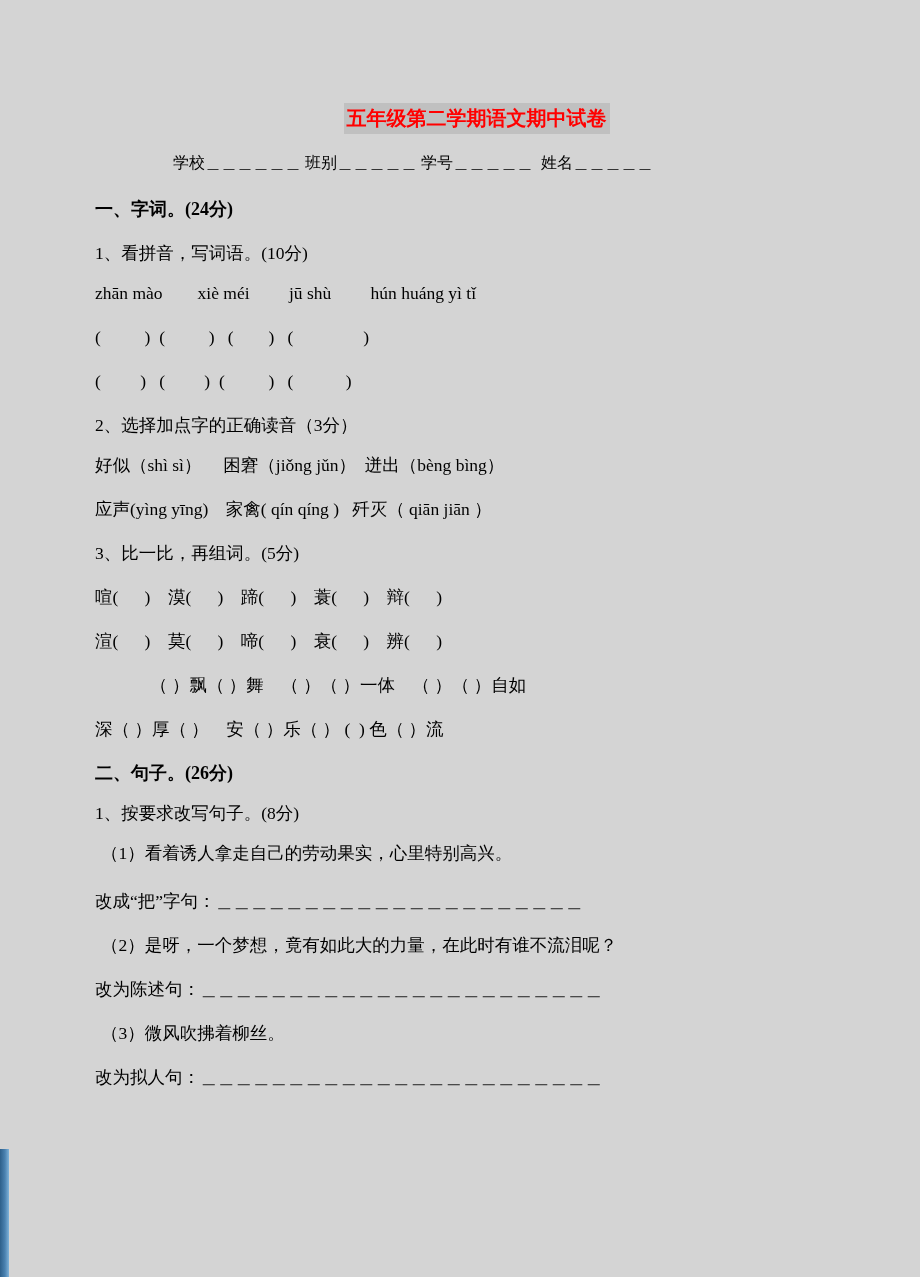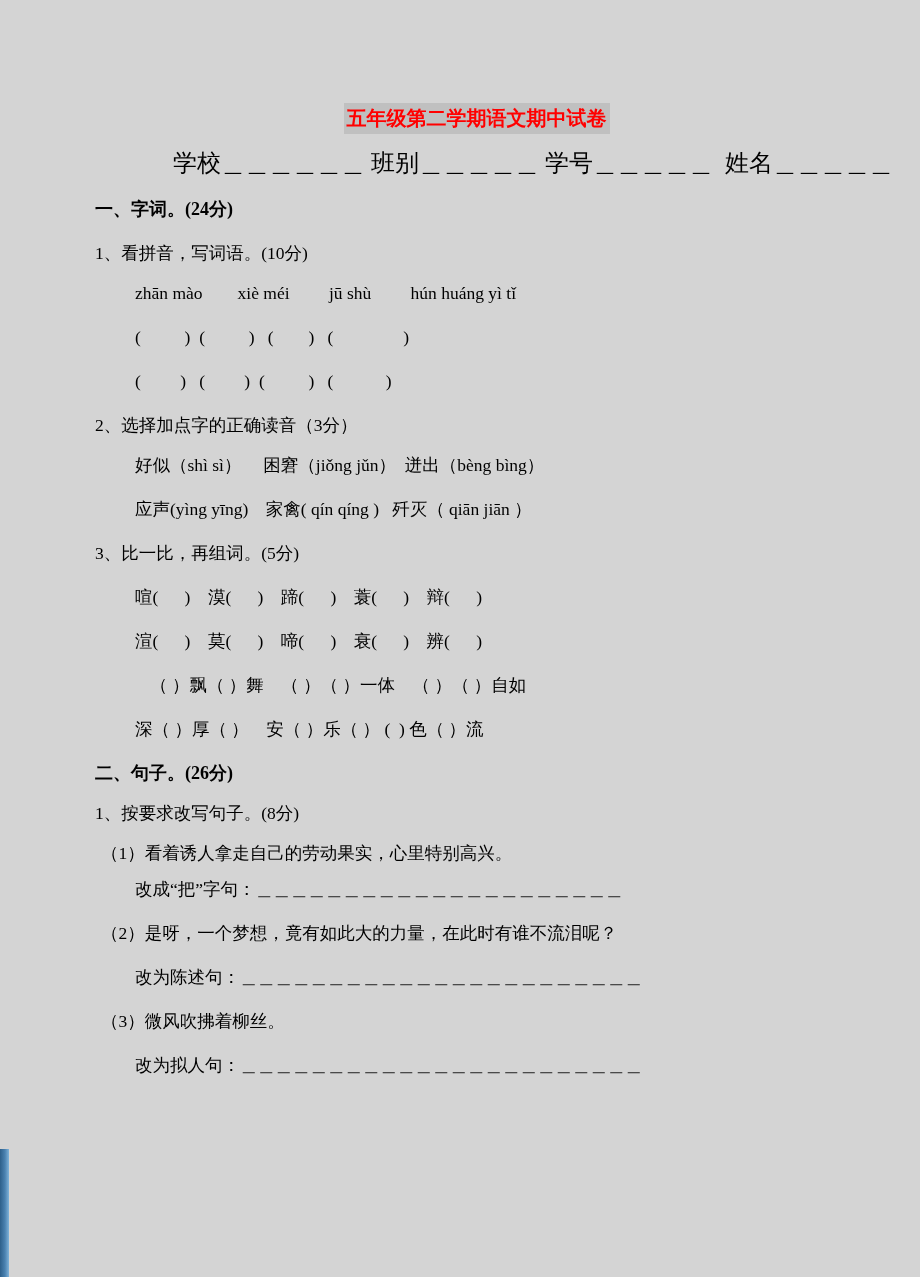--- a/index.html
+++ b/index.html
@@ -33,34 +33,34 @@
   }
   .title-text {
     display: inline-block;
     font-size: 20px;
     font-weight: bold;
     color: var(--title-red, #ff0000);
     background: var(--title-highlight, #c0c0c0);
     padding: 2px 3px;
   }
   .info-line {
-    font-size: 24px;
+    font-size: 16px;
     line-height: 26px;
     margin: 0 0 22px 78px;
     white-space: pre;
   }
   .sec-heading {
     font-weight: bold;
     font-size: 18px;
   }
-  .ind1 { margin-left: 40px; }
+  .ind1 { }
   .ind2 { margin-left: 55px; }
   .ind-item { margin-left: 6px; }
   .gap-lg { margin-bottom: 22px; }
-  .gap-xl { margin-bottom: 14px; }
+  .gap-xl { margin-bottom: 26px; }
   .blue-strip {
     position: absolute;
     left: 0;
     bottom: 0;
     width: 9px;
     height: 128px;
     background: linear-gradient(to right, #2d5f8a 0%, var(--strip-blue, #4a81b0) 55%, #7fb2d9 100%);
   }
 </style>
 </head>

